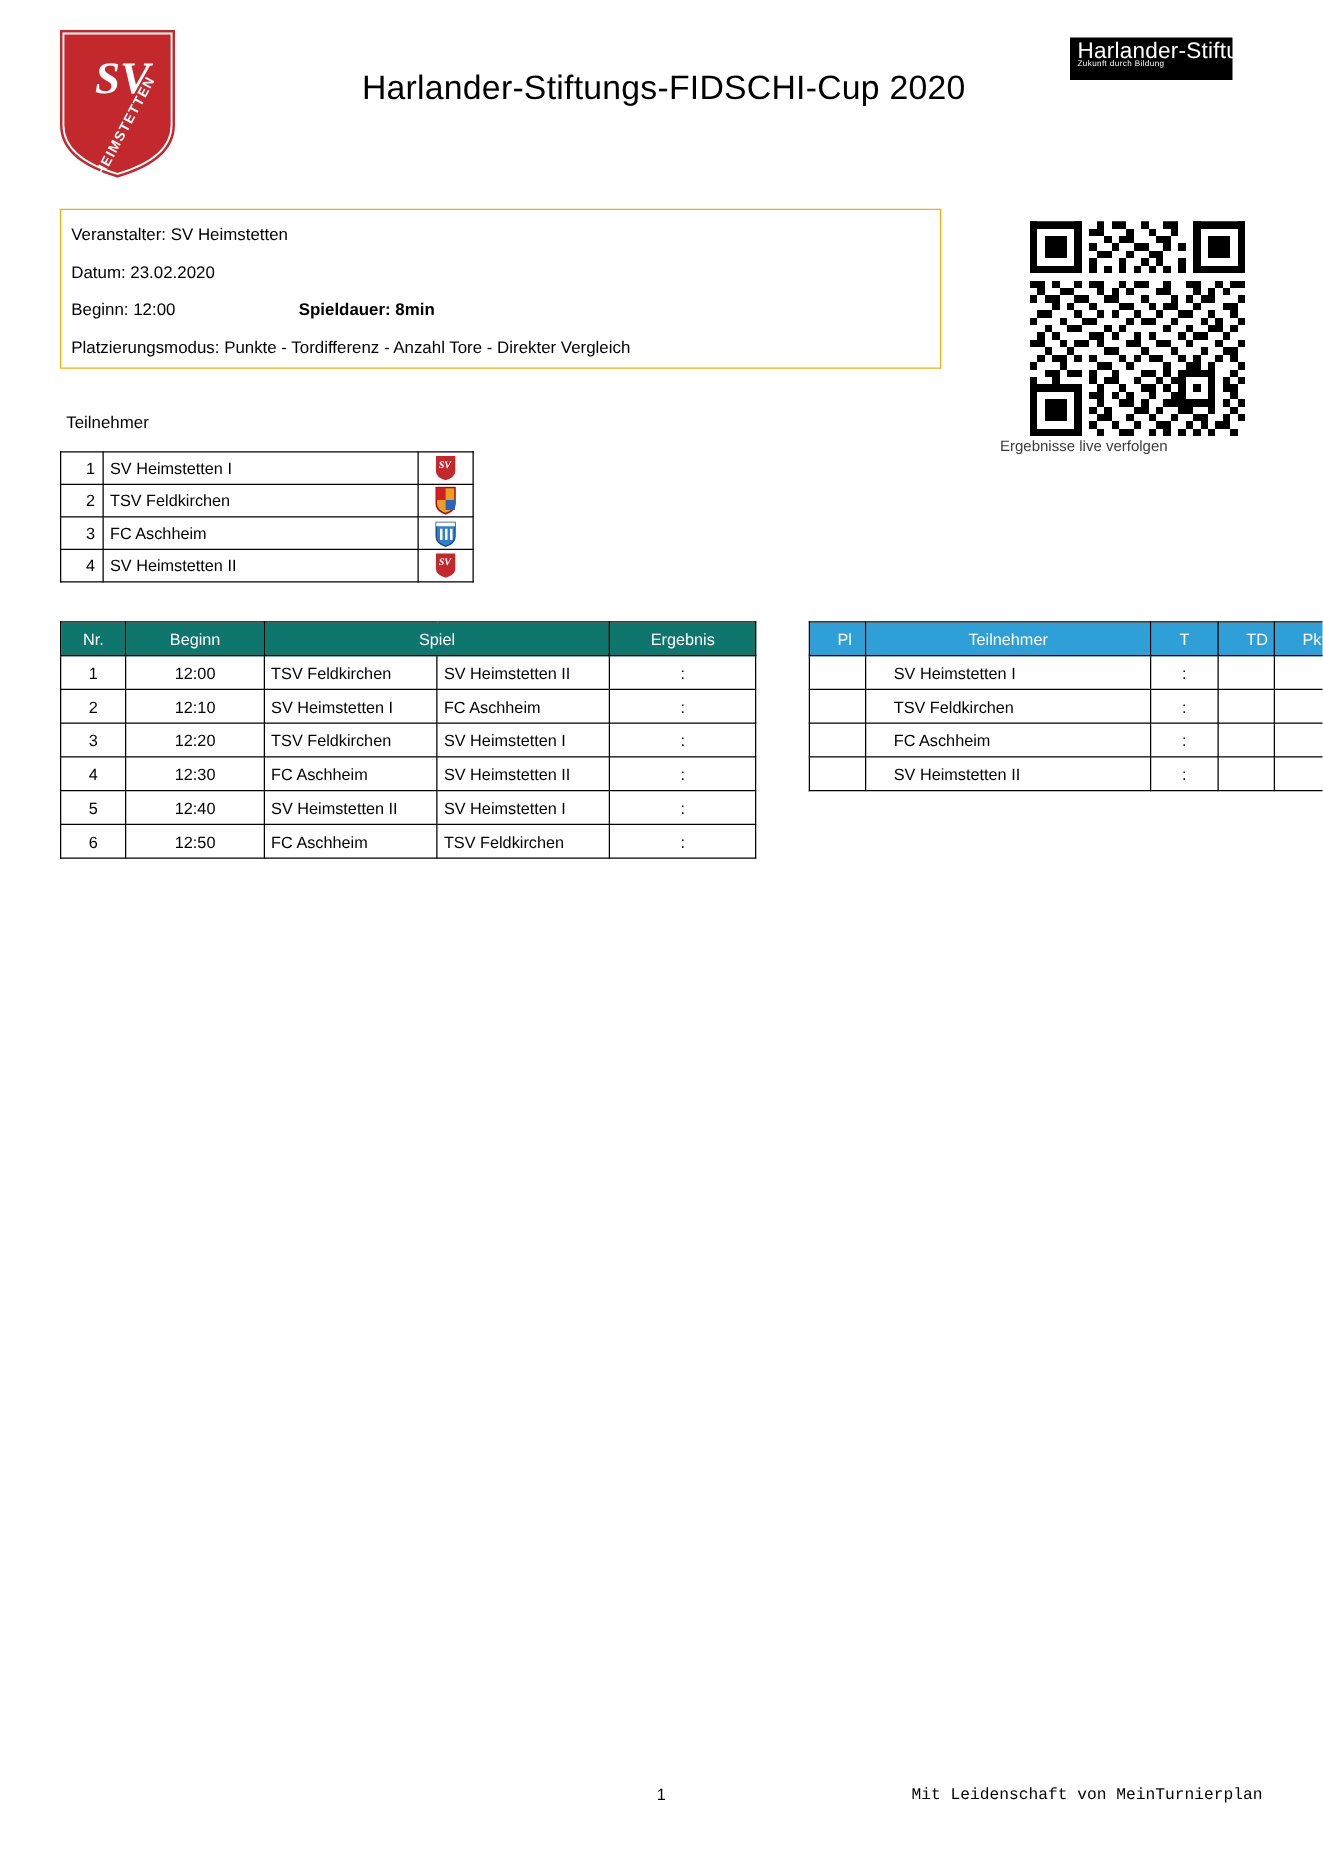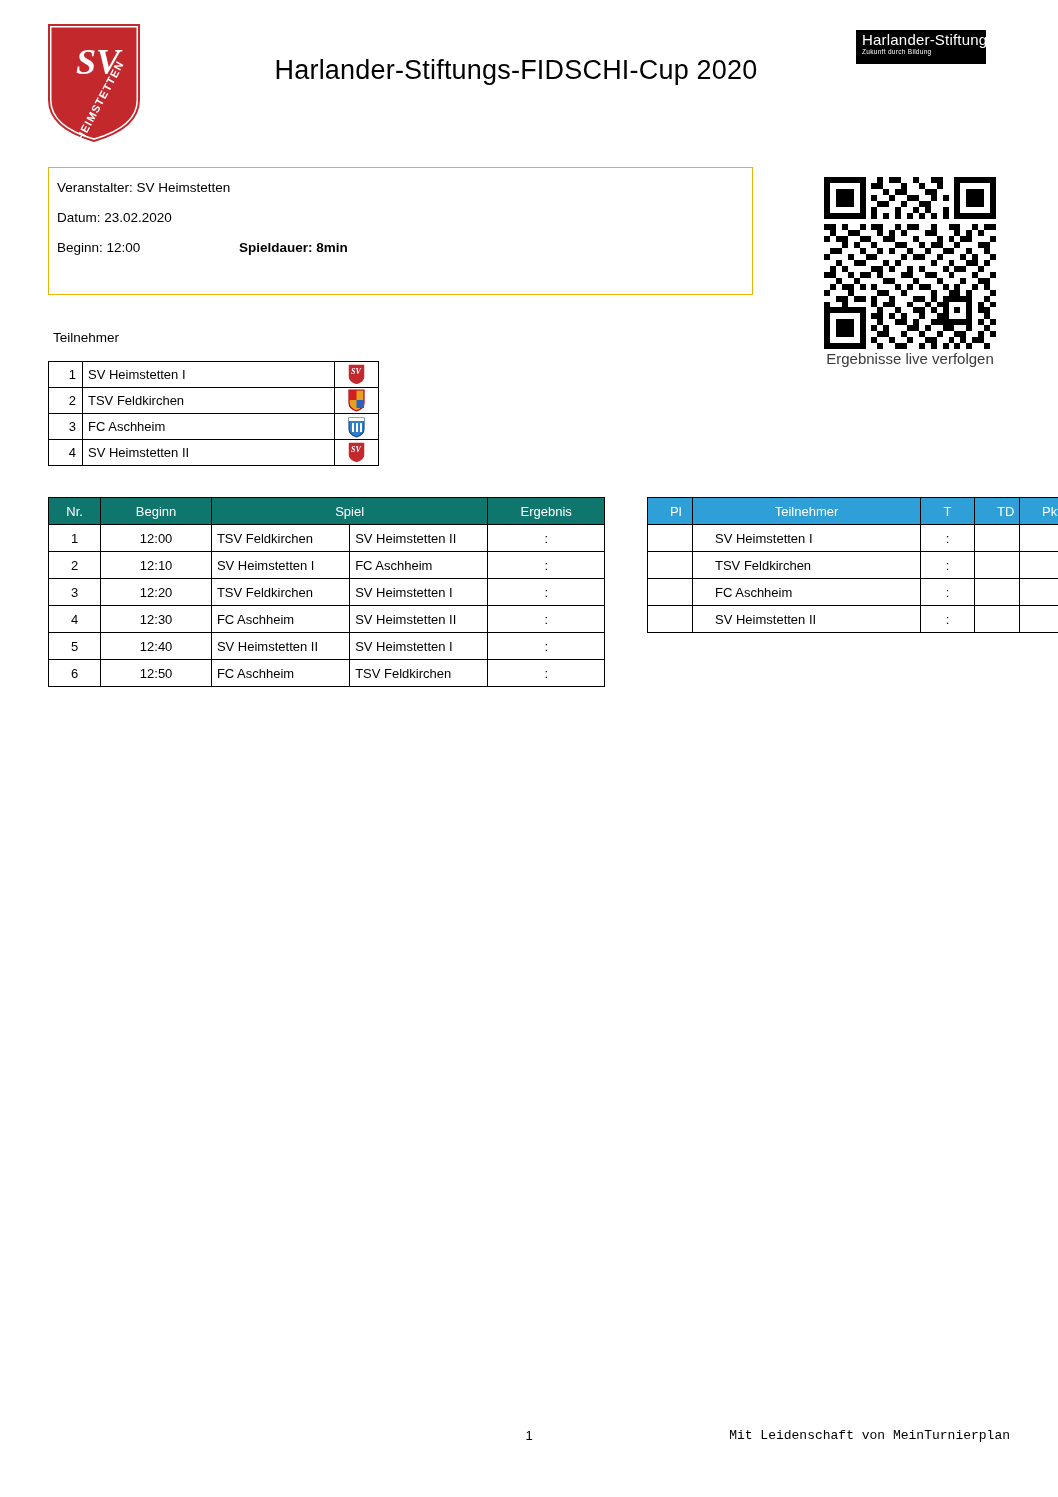--- a/index.html
+++ b/index.html
@@ -12,21 +12,21 @@
     height: 1497px;
     position: relative;
     font-family: "Liberation Sans", sans-serif;
     color: #000000;
     overflow: hidden;
   }
 
   
   .page-title {
     position: absolute;
-    left: 0;
+    left: 15px;
     top: 55px;
     width: 1032px;
     text-align: center;
     font-size: 27px;
     font-weight: 400;
     letter-spacing: 0.2px;
   }
 
   
   .crest {
@@ -44,21 +44,21 @@
     left: 856px;
     top: 30px;
     width: 130px;
     height: 34px;
     background: #000000;
     color: #ffffff;
     padding: 3px 4px 4px 6px;
     box-sizing: border-box;
   }
   .sponsor .s1 {
-    font-size: 15px;
+    font-size: 18px;
     letter-spacing: 0.2px;
     line-height: 14px;
     white-space: nowrap;
   }
   .sponsor .s2 {
     font-size: 6.5px;
     letter-spacing: 0.3px;
     line-height: 9px;
     white-space: nowrap;
   }
@@ -91,22 +91,21 @@
     left: 824px;
     top: 177px;
     width: 172px;
     height: 172px;
   }
   .qr-caption {
     position: absolute;
     left: 800px;
     top: 350px;
     width: 220px;
-    text-align: center;
-    font-size: 15px;
+    font-size: 12px;
     color: #3a3a3a;
   }
 
   
   .teilnehmer-label {
     position: absolute;
     left: 53px;
     top: 330px;
     font-size: 13.5px;
   }
@@ -234,20 +233,21 @@
 <div class="sponsor">
   <div class="s1">Harlander-Stiftung</div>
   <div class="s2">Zukunft durch Bildung</div>
 </div>
 
 <div class="infobox">
   <div class="line il1">Veranstalter: SV Heimstetten</div>
   <div class="line il2">Datum: 23.02.2020</div>
   <div class="line il3">Beginn: 12:00</div>
   <div class="line il3b">Spieldauer: 8min</div>
+  <div class="line il4">Platzierungsmodus: Punkte - Tordifferenz - Anzahl Tore - Direkter Vergleich</div>
 </div>
 
 <div class="qr-wrap">
   <svg width="172" height="172" viewBox="0 0 29 29" shape-rendering="crispEdges">
     <rect width="29" height="29" fill="#ffffff"></rect>
     <g fill="#000000">
 
       <rect x="0" y="0" width="7" height="1"></rect>
         <rect x="0" y="6" width="7" height="1"></rect>
       <rect x="0" y="0" width="1" height="7"></rect>

